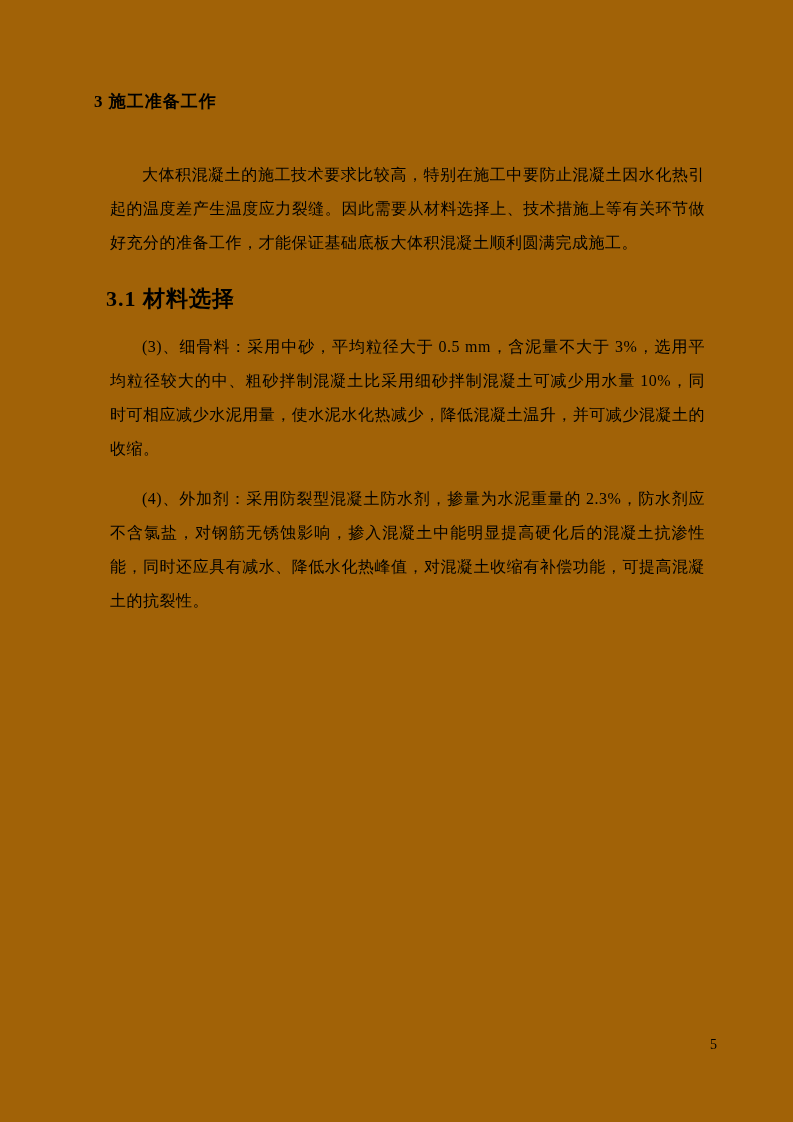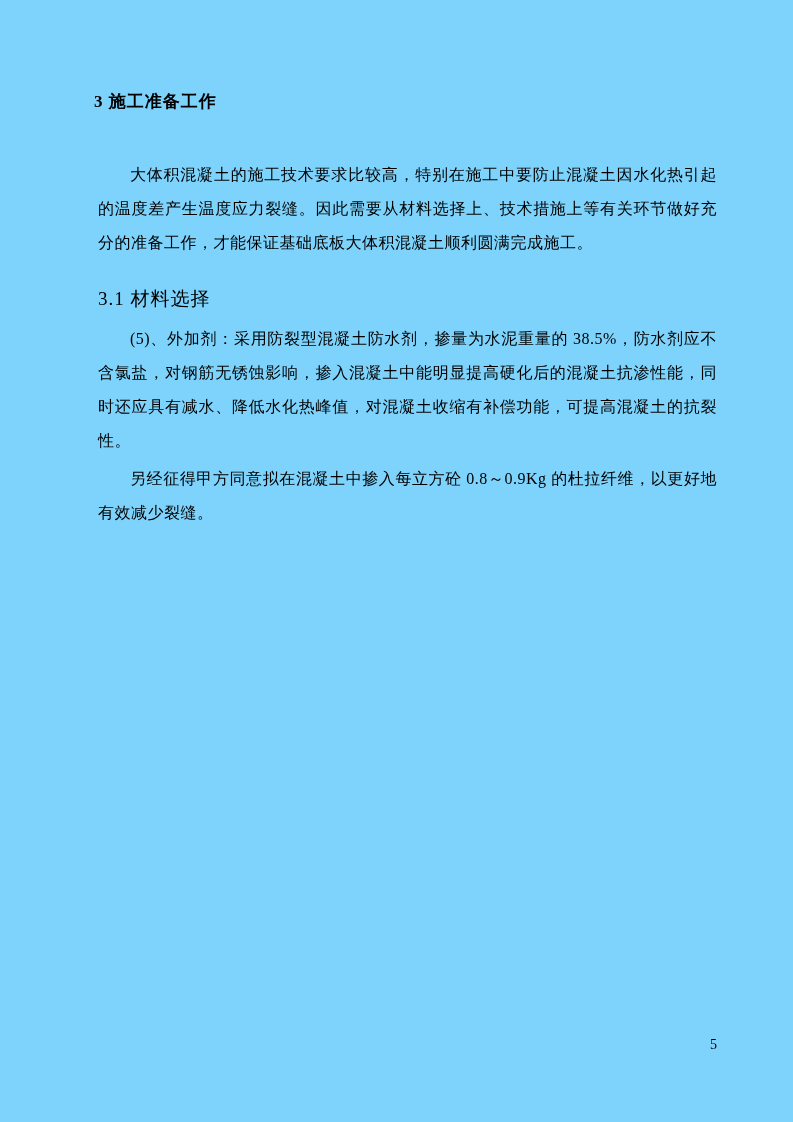--- a/index.html
+++ b/index.html
@@ -5,47 +5,47 @@
   * { box-sizing: border-box; }
   html, body {
     margin: 0;
     padding: 0;
     background: #ffffff;
   }
   .page {
     position: relative;
     width: 793px;
     height: 1122px;
-    background: #7dd3fc;
+    background: #a16207;
     color: #000000;
     font-family: "Liberation Serif", "DejaVu Serif", serif;
     padding: 90px 72px 0 94px;
     overflow: hidden;
   }
   .doc-title {
     font-size: 17px;
     font-weight: 700;
     line-height: 24px;
     margin: 0 0 44px 0;
     letter-spacing: 1px;
   }
   .intro p,
   .section-body p {
-    margin: 4px;
+    margin: 16px;
     font-size: 16px;
     line-height: 34px;
     text-align: justify;
     text-indent: 2em;
     letter-spacing: 0.5px;
   }
   .section-heading {
-    font-size: 19px;
-    font-weight: 400;
+    font-size: 22px;
+    font-weight: 700;
     line-height: 30px;
-    margin: 24px 0 8px 4px;
+    margin: 24px 0 8px 12px;
     text-indent: 0;
     letter-spacing: 1px;
   }
   .page-number {
     position: absolute;
     top: 1036px;
     right: 76px;
     font-size: 14px;
     line-height: 18px;
   }
@@ -57,19 +57,19 @@
 
   <h1 class="doc-title">3 施工准备工作</h1>
 
   <div class="intro">
     <p>大体积混凝土的施工技术要求比较高，特别在施工中要防止混凝土因水化热引起的温度差产生温度应力裂缝。因此需要从材料选择上、技术措施上等有关环节做好充分的准备工作，才能保证基础底板大体积混凝土顺利圆满完成施工。</p>
   </div>
 
   <h2 class="section-heading">3.1 材料选择</h2>
 
   <div class="section-body">
-    <p>(5)、外加剂：采用防裂型混凝土防水剂，掺量为水泥重量的 38.5%，防水剂应不含氯盐，对钢筋无锈蚀影响，掺入混凝土中能明显提高硬化后的混凝土抗渗性能，同时还应具有减水、降低水化热峰值，对混凝土收缩有补偿功能，可提高混凝土的抗裂性。</p>
-    <p>另经征得甲方同意拟在混凝土中掺入每立方砼 0.8～0.9Kg 的杜拉纤维，以更好地有效减少裂缝。</p>
+    <p>(3)、细骨料：采用中砂，平均粒径大于 0.5 mm，含泥量不大于 3%，选用平均粒径较大的中、粗砂拌制混凝土比采用细砂拌制混凝土可减少用水量 10%，同时可相应减少水泥用量，使水泥水化热减少，降低混凝土温升，并可减少混凝土的收缩。</p>
+    <p>(4)、外加剂：采用防裂型混凝土防水剂，掺量为水泥重量的 2.3%，防水剂应不含氯盐，对钢筋无锈蚀影响，掺入混凝土中能明显提高硬化后的混凝土抗渗性能，同时还应具有减水、降低水化热峰值，对混凝土收缩有补偿功能，可提高混凝土的抗裂性。</p>
   </div>
 
   <div class="page-number">5</div>
 
 </div>
 
 </body></html>

